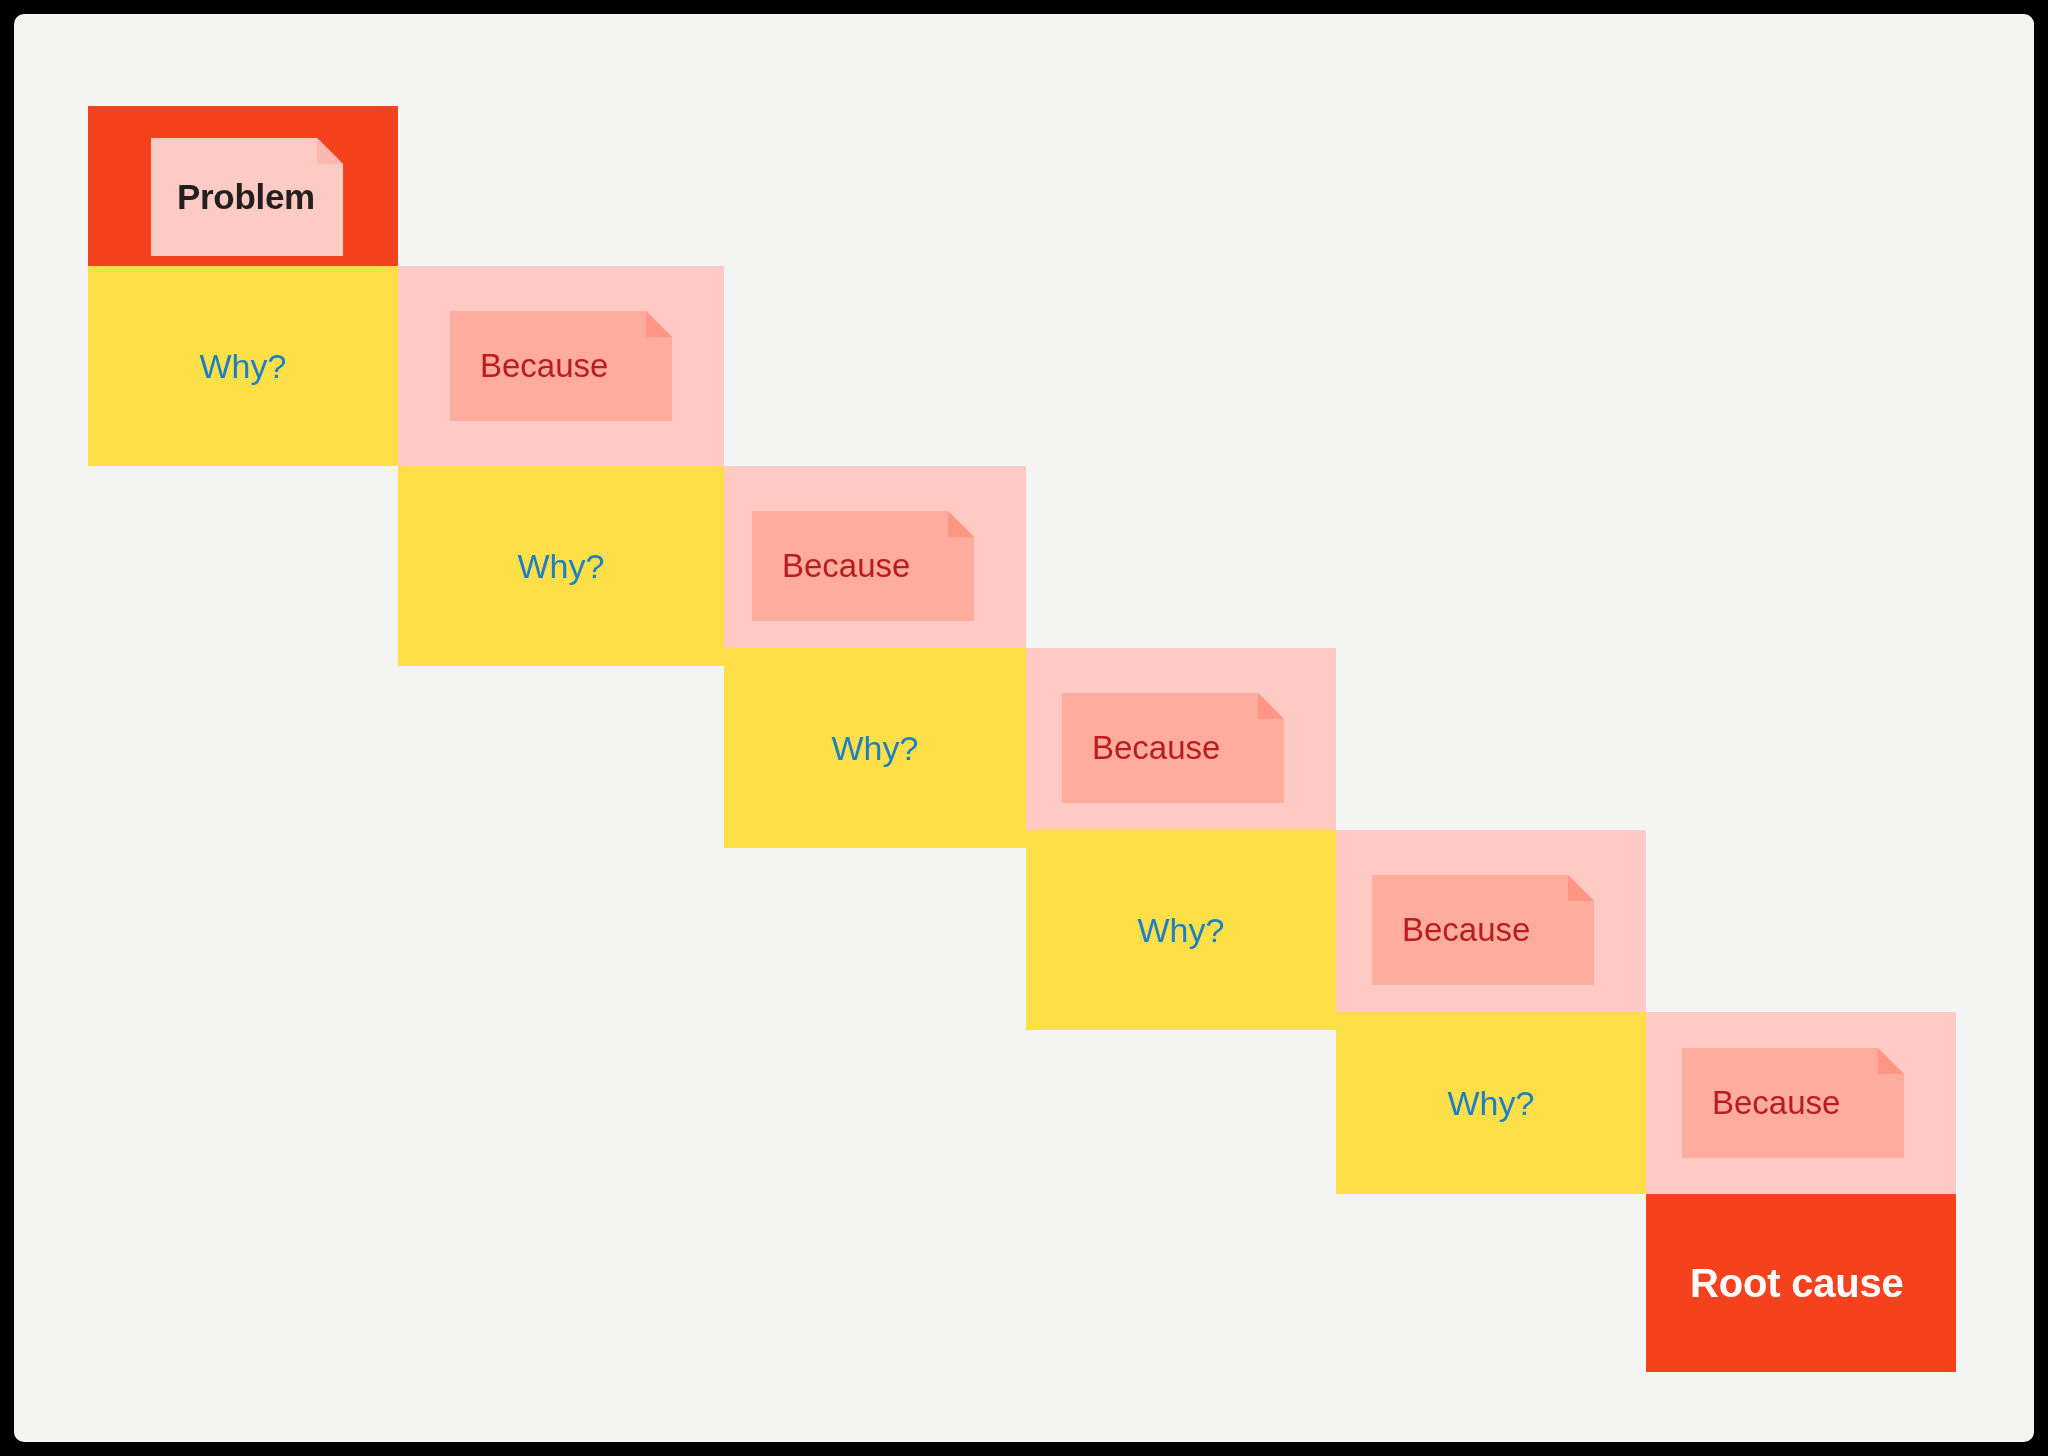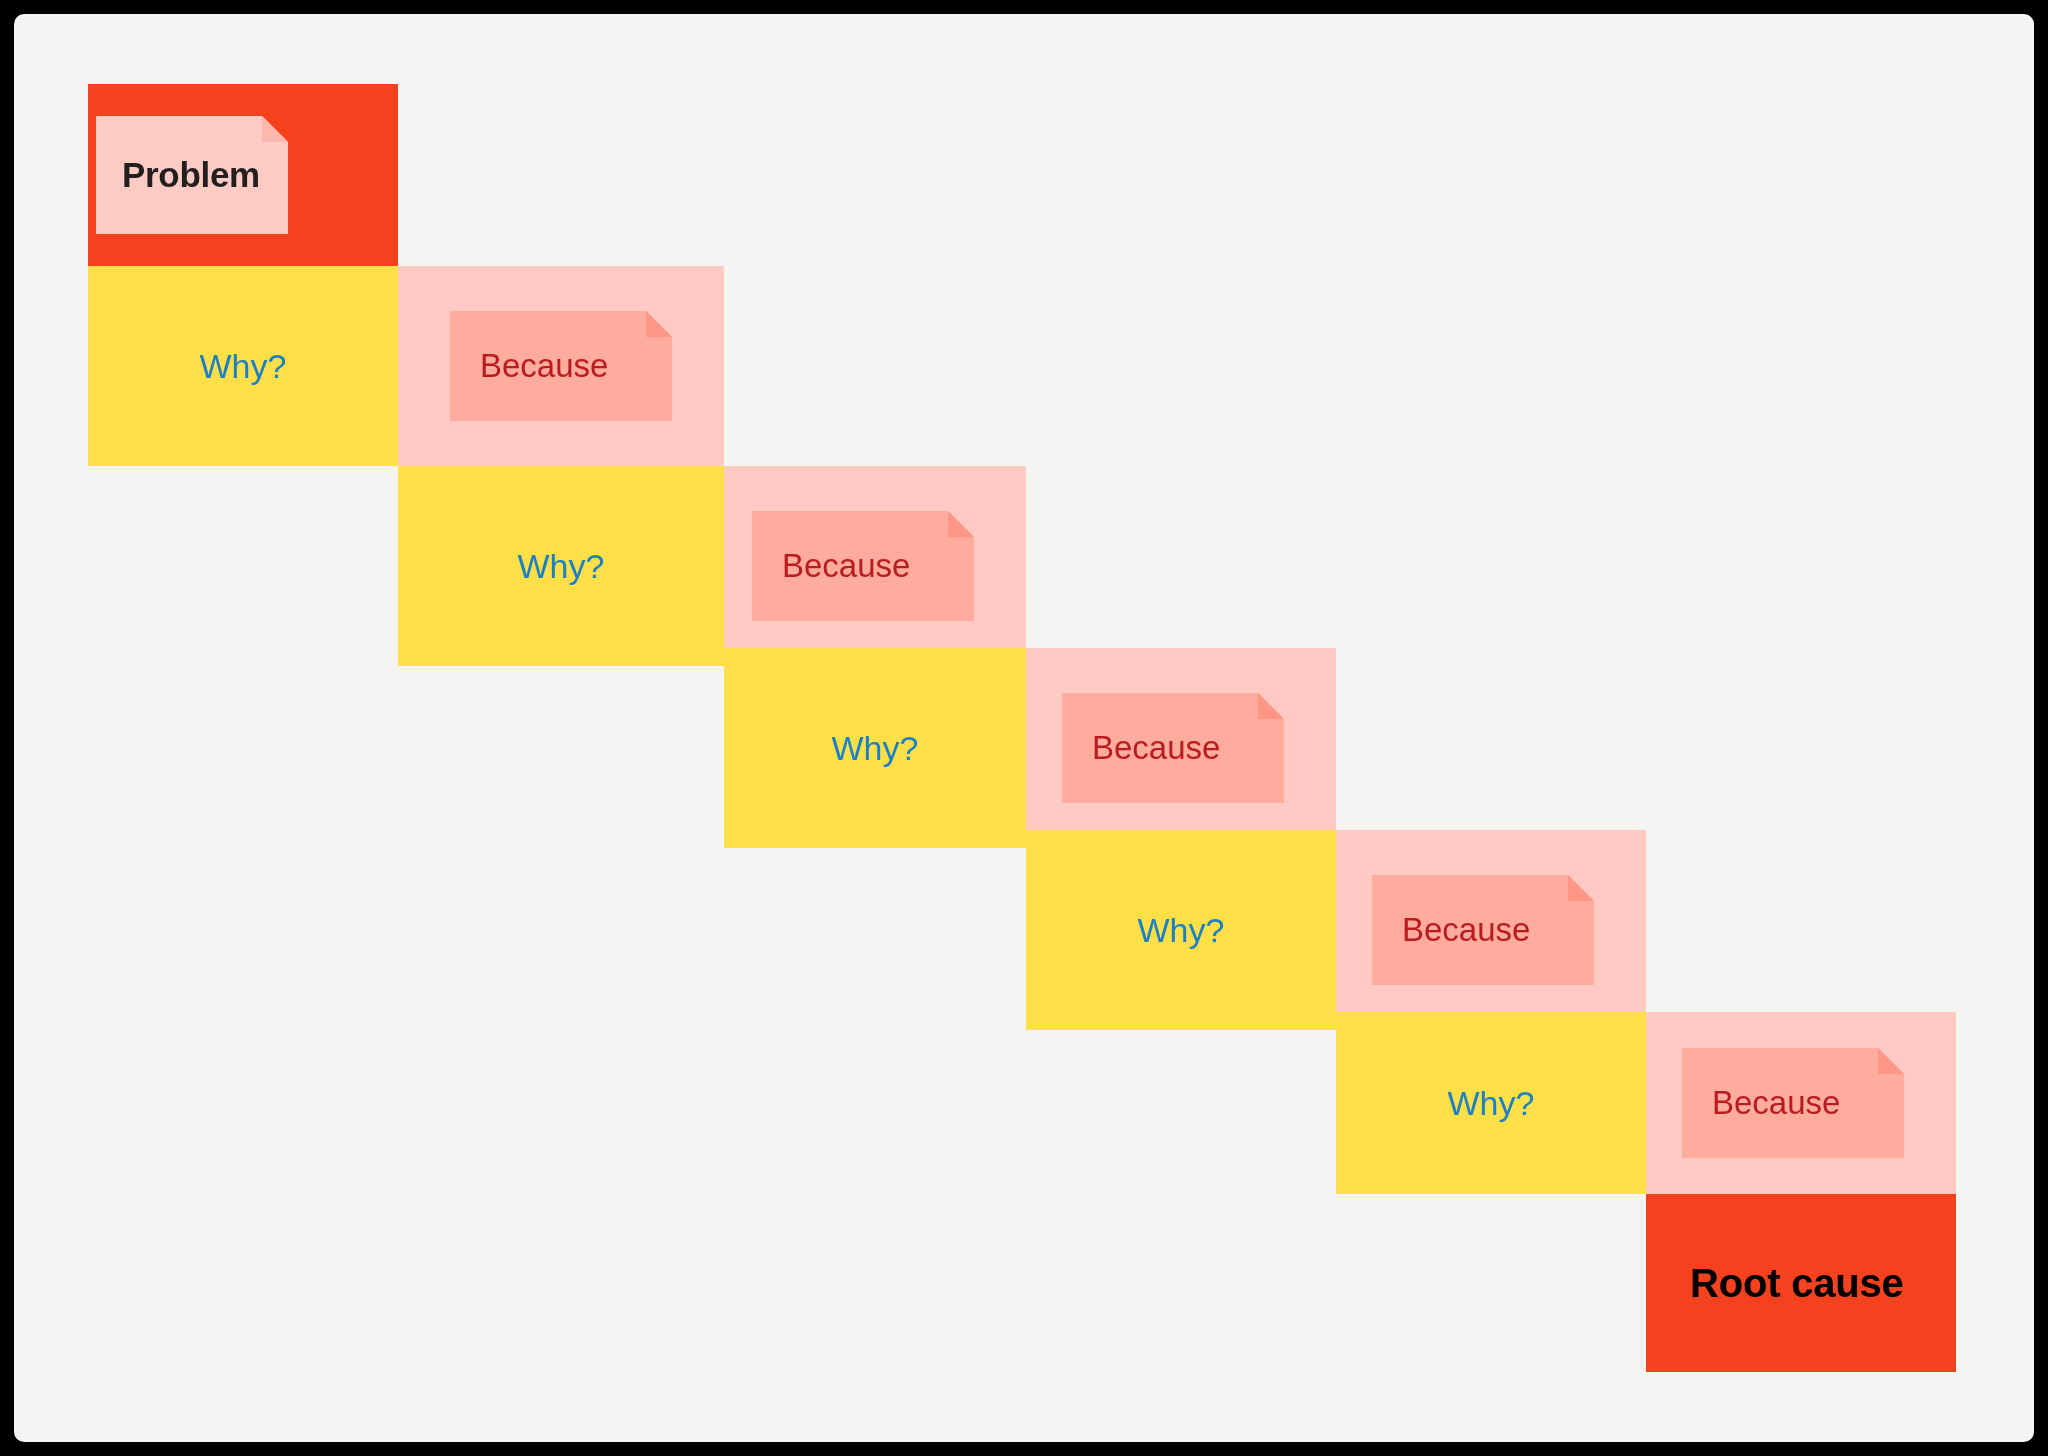--- a/index.html
+++ b/index.html
@@ -40,27 +40,29 @@
     box-sizing: border-box;
   }
 
   
   .terminal {
     background: #f4411e;
     display: flex;
     align-items: center;
   }
   .terminal.problem {
+    justify-content: center;
+    margin-top: 22px;
   }
   .terminal.root {
     justify-content: flex-start;
     padding-left: 44px;
   }
   .root-label {
-    color: #000000;
+    color: #ffffff;
     font-size: 40px;
     font-weight: bold;
     letter-spacing: -0.2px;
     white-space: nowrap;
   }
 
   
   .note {
     position: relative;
     display: flex;

